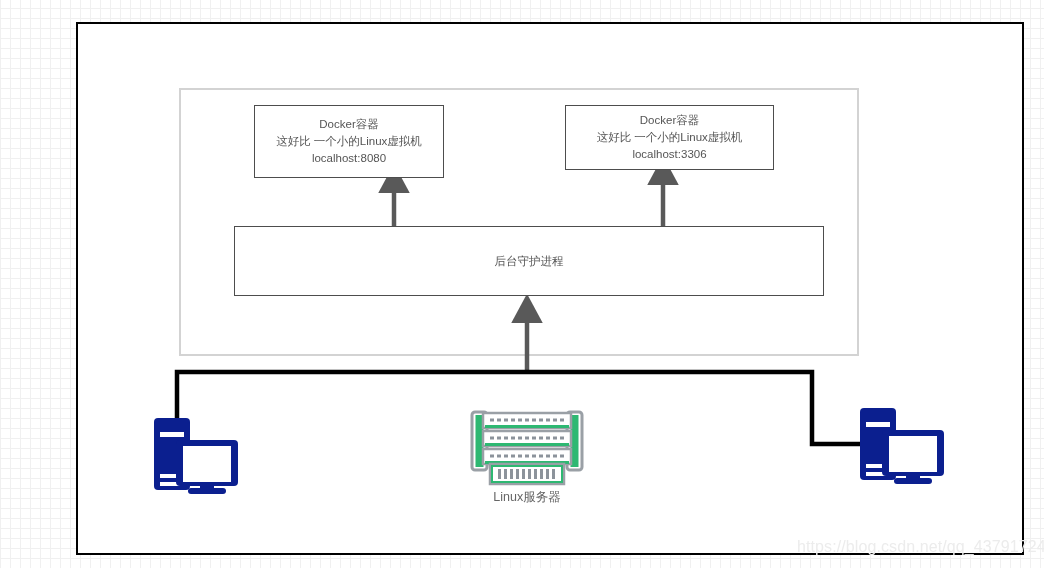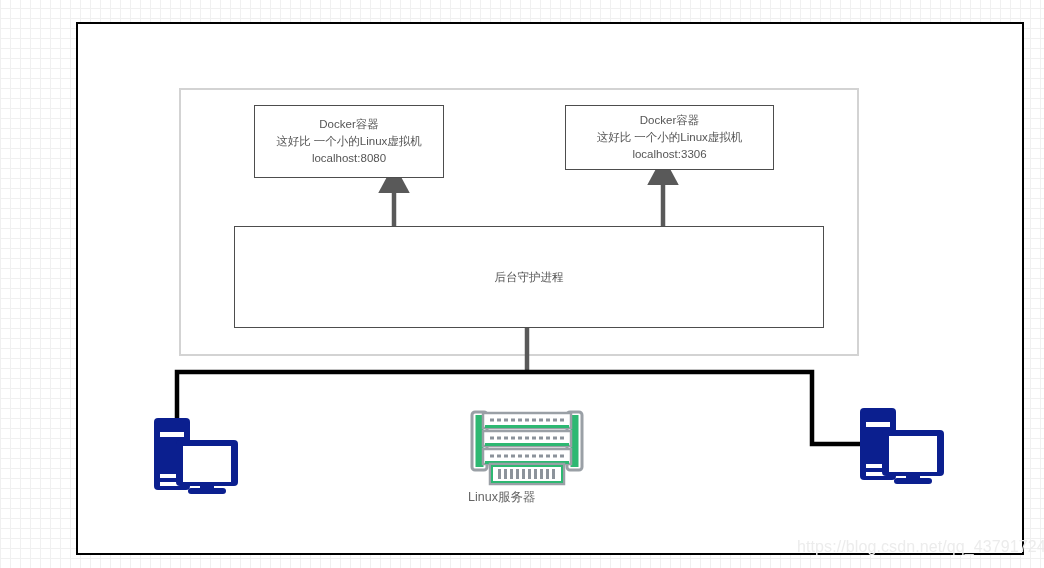--- a/index.html
+++ b/index.html
@@ -52,31 +52,31 @@
     flex-direction: column;
     align-items: center;
     justify-content: center;
     color: #555555;
     font-size: 11.5px;
     line-height: 17px;
     text-align: left;
   }
   #container-a { left: 254px; top: 105px; width: 190px; height: 73px; }
   #container-b { left: 565px; top: 105px; width: 209px; height: 65px; }
-  #daemon-box  { left: 234px; top: 226px; width: 590px; height: 102px; }
+  #daemon-box  { left: 234px; top: 226px; width: 590px; height: 70px; }
   .node-line { display: block; white-space: nowrap; }
 
   
   #gray-arrows, #black-links { left: 0; top: 0; width: 1044px; height: 568px; pointer-events: none; }
 
   
   .device { }
   .device-label {
     position: absolute; left: 0; width: 100%;
-    color: #666666;
+    text-align: center; color: #666666;
     font-size: 12.5px; white-space: nowrap;
   }
   #pc-left   { left: 150px; top: 416px; width: 92px; height: 82px; }
   #pc-right  { left: 856px; top: 406px; width: 92px; height: 82px; }
   #linux-srv { left: 468px; top: 409px; width: 118px; height: 78px; }
   #linux-srv-label { top: 80px; }
 
   
   #watermark {
     left: 797px; top: 538px;

